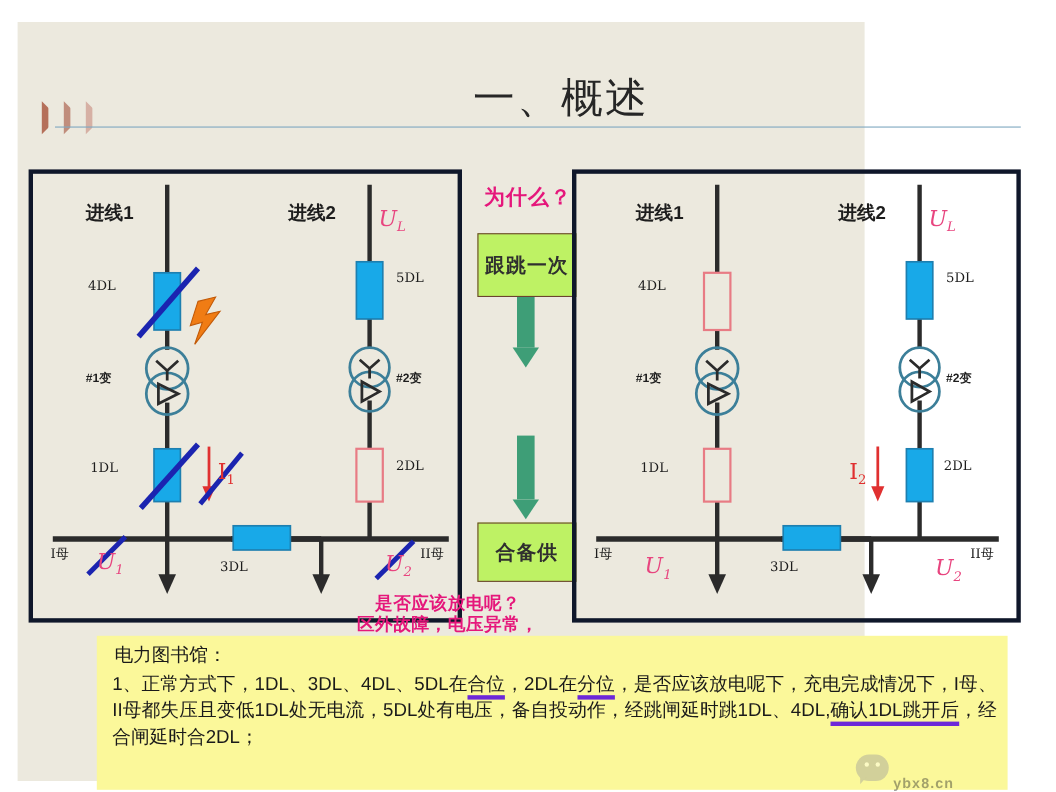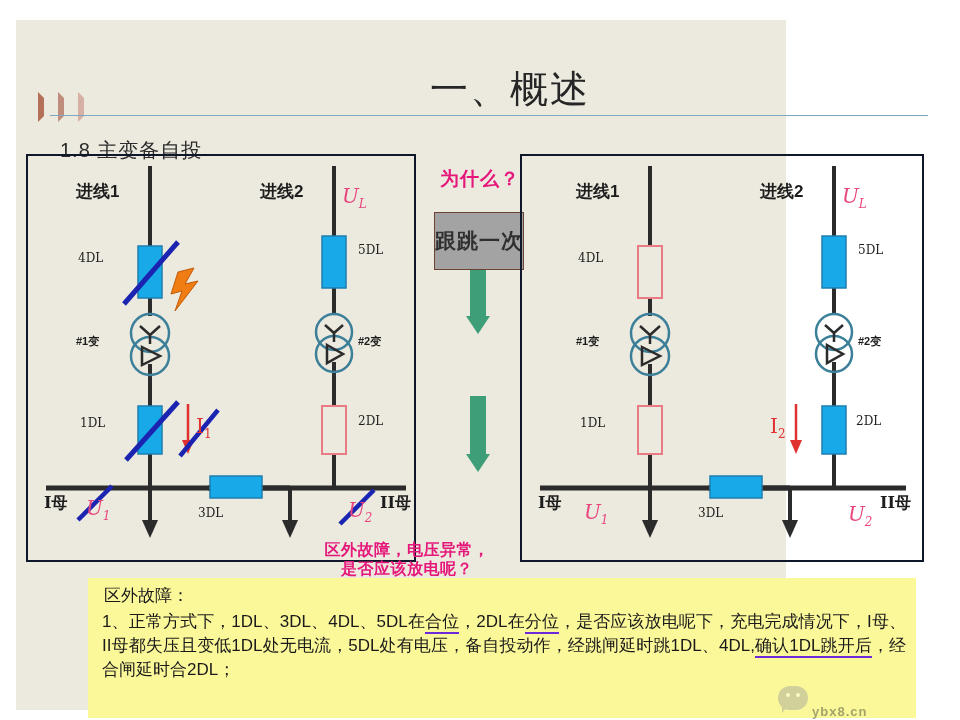--- a/index.html
+++ b/index.html
@@ -40,47 +40,47 @@
     font-size:38px;color:#262626;letter-spacing:2px;
     padding-left:60px;box-sizing:border-box;
   }
   .sec-title{
     position:absolute;left:44px;top:117px;
     font-size:20px;color:#2b2b2b;letter-spacing:1px;
   }
 
   
   .panel{
-    position:absolute;border:2px solid #0f172a;background:transparent;
+    position:absolute;border:4px solid #0f172a;background:transparent;
   }
   #panel-left{left:10px;top:134px;width:386px;height:404px;}
   #panel-right{left:504px;top:134px;width:400px;height:404px;}
 
   .dg{position:absolute;left:0;top:0;width:100%;height:100%;}
 
   
   .lbl{position:absolute;white-space:nowrap;color:#1d1d1d;}
   .lbl-cn{font-size:17px;font-weight:bold;}
   .lbl-dl{font-family:"DejaVu Serif","Liberation Serif",serif;font-size:12px;}
   .lbl-sm{font-size:11px;font-weight:bold;}
-  .lbl-bus{font-family:"DejaVu Serif","Liberation Serif",serif;font-size:16px;font-weight:bold;}
+  .lbl-bus{font-family:"DejaVu Serif","Liberation Serif",serif;font-size:12px;font-weight:normal;}
   .lbl-u{font-family:"DejaVu Serif","Liberation Serif",serif;font-size:20px;color:#e8457f;font-style:italic;}
   .lbl-u sub{font-size:12px;}
   .lbl-i{font-family:"DejaVu Serif","Liberation Serif",serif;font-size:20px;color:#e03030;}
   .lbl-i sub{font-size:12px;}
 
   
   .flow-q{
     position:absolute;left:406px;top:146px;width:116px;text-align:center;
     font-size:19px;font-weight:bold;color:#e5177b;letter-spacing:1px;
   }
   .flow-box{
     position:absolute;left:418px;width:88px;height:56px;
-    background:#a3a3a3;border:1px solid #6b4330;
-    color:#2f2f2f;font-size:21px;font-weight:bold;
+    background:#bef264;border:1px solid #6b4330;
+    color:#2f2f2f;font-size:18px;font-weight:bold;
     display:flex;align-items:center;justify-content:center;
     text-align:center;line-height:1.05;letter-spacing:1px;
   }
   #flow-box-1{top:192px;}
   #flow-box-2{top:318px;}
   #flow-box-3{top:455px;height:52px;}
 
   .flow-arrow{position:absolute;left:450px;width:24px;}
   .fa-shaft{position:absolute;left:4px;top:0;width:16px;background:#3e9e77;}
   .fa-head{position:absolute;left:0;width:0;height:0;
@@ -109,21 +109,21 @@
     position:absolute;left:72px;top:558px;width:828px;height:140px;
     background:#fbf89a;
   }
   .note-head{
     position:absolute;left:16px;top:6px;font-size:17px;color:#1a1a1a;
   }
   .note-body{
     position:absolute;left:14px;top:32px;width:804px;
     font-size:17px;color:#1a1a1a;line-height:1.42;text-align:justify;
   }
-  .ul{border-bottom:2px solid #6d28d9;padding-bottom:1px;}
+  .ul{border-bottom:4px solid #6d28d9;padding-bottom:1px;}
 
   
   #watermark{
     position:absolute;left:758px;top:662px;width:180px;height:42px;
     opacity:.42;z-index:8;pointer-events:none;
   }
   .wm-txt{
     position:absolute;left:44px;top:2px;font-size:20px;color:#6a6a6a;
     letter-spacing:4px;
   }
@@ -150,21 +150,20 @@
     <div class="chev-wrap">
       <div class="chev c1"></div>
         <div class="chev c1b"></div>
       <div class="chev c2"></div>
         <div class="chev c2b"></div>
       <div class="chev c3"></div>
         <div class="chev c3b"></div>
     </div>
     <div class="page-title">一、概述</div>
     <div class="hdr-rule"></div>
-    <div class="sec-title">1.8  主变备自投</div>
 
     <div class="panel" id="panel-left">
       <svg class="dg" viewBox="0 0 386 404" preserveAspectRatio="none">
 
         <line x1="122" y1="10" x2="122" y2="90" stroke="#2b2b2b" stroke-width="4"></line>
         <line x1="122" y1="142" x2="122" y2="160" stroke="#2b2b2b" stroke-width="4"></line>
         <line x1="122" y1="208" x2="122" y2="250" stroke="#2b2b2b" stroke-width="4"></line>
         <line x1="122" y1="298" x2="122" y2="332" stroke="#2b2b2b" stroke-width="4"></line>
 
         <rect x="110" y="90" width="24" height="52" fill="#18a9e8" stroke="#1d7fb0" stroke-width="1.5"></rect>
@@ -235,20 +234,21 @@
     <div class="flow-q">为什么？</div>
     <div class="flow-box" id="flow-box-1">跟跳一次</div>
     <div class="flow-arrow" id="flow-arrow-1">
       <div class="fa-shaft"></div>
         <div class="fa-head"></div>
     </div>
     <div class="flow-arrow" id="flow-arrow-2">
       <div class="fa-shaft"></div>
         <div class="fa-head"></div>
     </div>
+    <div class="flow-box" id="flow-box-3">合备供</div>
 
     <div class="panel" id="panel-right">
       <svg class="dg" viewBox="0 0 400 404" preserveAspectRatio="none">
 
         <line x1="128" y1="10" x2="128" y2="90" stroke="#2b2b2b" stroke-width="4"></line>
         <line x1="128" y1="142" x2="128" y2="160" stroke="#2b2b2b" stroke-width="4"></line>
         <line x1="128" y1="208" x2="128" y2="250" stroke="#2b2b2b" stroke-width="4"></line>
         <line x1="128" y1="298" x2="128" y2="332" stroke="#2b2b2b" stroke-width="4"></line>
         <rect x="116" y="90" width="24" height="52" fill="#ece9de" stroke="#e87b84" stroke-width="2"></rect>
         <circle cx="128" cy="177" r="19" fill="none" stroke="#3c7f99" stroke-width="2.5"></circle>
@@ -291,26 +291,26 @@
       <div class="lbl lbl-dl" style="left:334px;top:258px;">2DL</div>
       <div class="lbl lbl-i" style="left:248px;top:258px;"><span>I</span><sub>2</sub></div>
       <div class="lbl lbl-bus" style="left:16px;top:337px;">I母</div>
       <div class="lbl lbl-bus" style="left:358px;top:337px;">II母</div>
       <div class="lbl lbl-u" style="left:62px;top:344px;"><span>U</span><sub>1</sub></div>
       <div class="lbl lbl-u" style="left:326px;top:346px;"><span>U</span><sub>2</sub></div>
       <div class="lbl lbl-dl" style="left:176px;top:350px;">3DL</div>
     </div>
 
     <div class="callout-left">
+      <div>是否应该放电呢？</div>
       <div>区外故障，电压异常，</div>
-      <div>是否应该放电呢？</div>
     </div>
 
     <div id="note">
-      <div class="note-head">区外故障：</div>
+      <div class="note-head">电力图书馆：</div>
       <div class="note-body">
         <span>1、正常方式下，1DL、3DL、4DL、5DL在</span><span class="ul">合位</span><span>，2DL在</span><span class="ul">分位</span><span>，是否应该放电呢</span><span>下，充电完成情况下，I母、II母都失压且变低1DL处无电流，5DL处有电压，备</span><span>自投动作，经跳闸延时跳1DL、4DL,</span><span class="ul">确认1DL跳开后</span><span>，经合闸延时合2DL；</span>
       </div>
     </div>
 
     <div id="watermark">
       <div class="wm-badge">
         <span class="wm-dot" style="left:8px;"></span>
         <span class="wm-dot" style="left:18px;"></span>
       </div>

